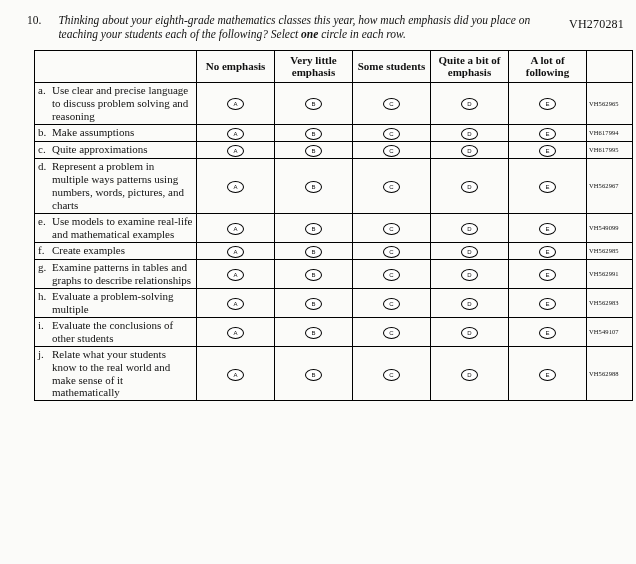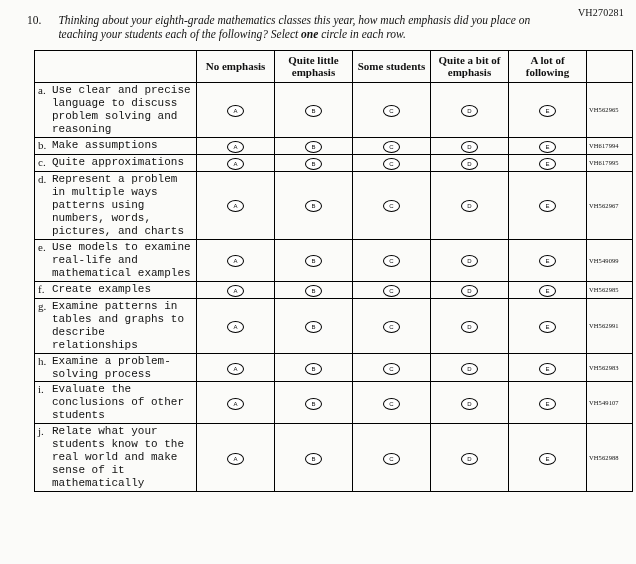--- a/index.html
+++ b/index.html
@@ -8,23 +8,23 @@
     width:636px;
     height:564px;
     background:#fbfbf9;
     font-family:"Liberation Serif", serif;
     color:#111;
     overflow:hidden;
     box-sizing:border-box;
   }
   .page-code {
     position:absolute;
-    top:7px;
+    top:17px;
     right:12px;
-    font-size:10px;
+    font-size:12px;
     letter-spacing:0.2px;
   }
   .question {
     display:flex;
     padding:13px 34px 8px 27px;
     font-size:11.5px;
     line-height:1.25;
   }
   .qnum {
     font-weight:normal;
@@ -58,21 +58,20 @@
   }
   .label-wrap { display:flex; }
   .row-letter {
     width:14px;
     flex:0 0 14px;
     line-height:1.18;
   }
   .row-label {
     flex:1;
     line-height:1.18;
-    font-family:Liberation Mono, monospace;
   }
   td.option-cell {
     text-align:center;
     vertical-align:middle;
   }
   td.code-cell {
     font-size:6.5px;
     font-family:"Liberation Serif", serif;
     vertical-align:middle;
     text-align:left;
@@ -113,21 +112,21 @@
       <col style="width:78px">
       <col style="width:78px">
       <col style="width:78px">
       <col style="width:78px">
       <col style="width:46px">
     </colgroup>
     <thead>
       <tr>
         <th class="col-header"></th>
         <th class="col-header">No emphasis</th>
-        <th class="col-header">Quite little emphasis</th>
+        <th class="col-header">Very little emphasis</th>
         <th class="col-header">Some students</th>
         <th class="col-header">Quite a bit of emphasis</th>
         <th class="col-header">A lot of following</th>
         <th class="col-header"></th>
       </tr>
     </thead>
     <tbody>
     <tr>
       <td class="label-cell">
         <div class="label-wrap">
@@ -230,21 +229,21 @@
       <td class="option-cell"><span class="oval">C</span></td>
       <td class="option-cell"><span class="oval">D</span></td>
       <td class="option-cell"><span class="oval">E</span></td>
       <td class="code-cell">VH562991</td>
     </tr>
 
     <tr>
       <td class="label-cell">
         <div class="label-wrap">
           <span class="row-letter">h.</span>
-          <span class="row-label">Examine a problem-solving process</span>
+          <span class="row-label">Evaluate a problem-solving multiple</span>
         </div>
       </td>
       <td class="option-cell"><span class="oval">A</span></td>
       <td class="option-cell"><span class="oval">B</span></td>
       <td class="option-cell"><span class="oval">C</span></td>
       <td class="option-cell"><span class="oval">D</span></td>
       <td class="option-cell"><span class="oval">E</span></td>
       <td class="code-cell">VH562983</td>
     </tr>
 

